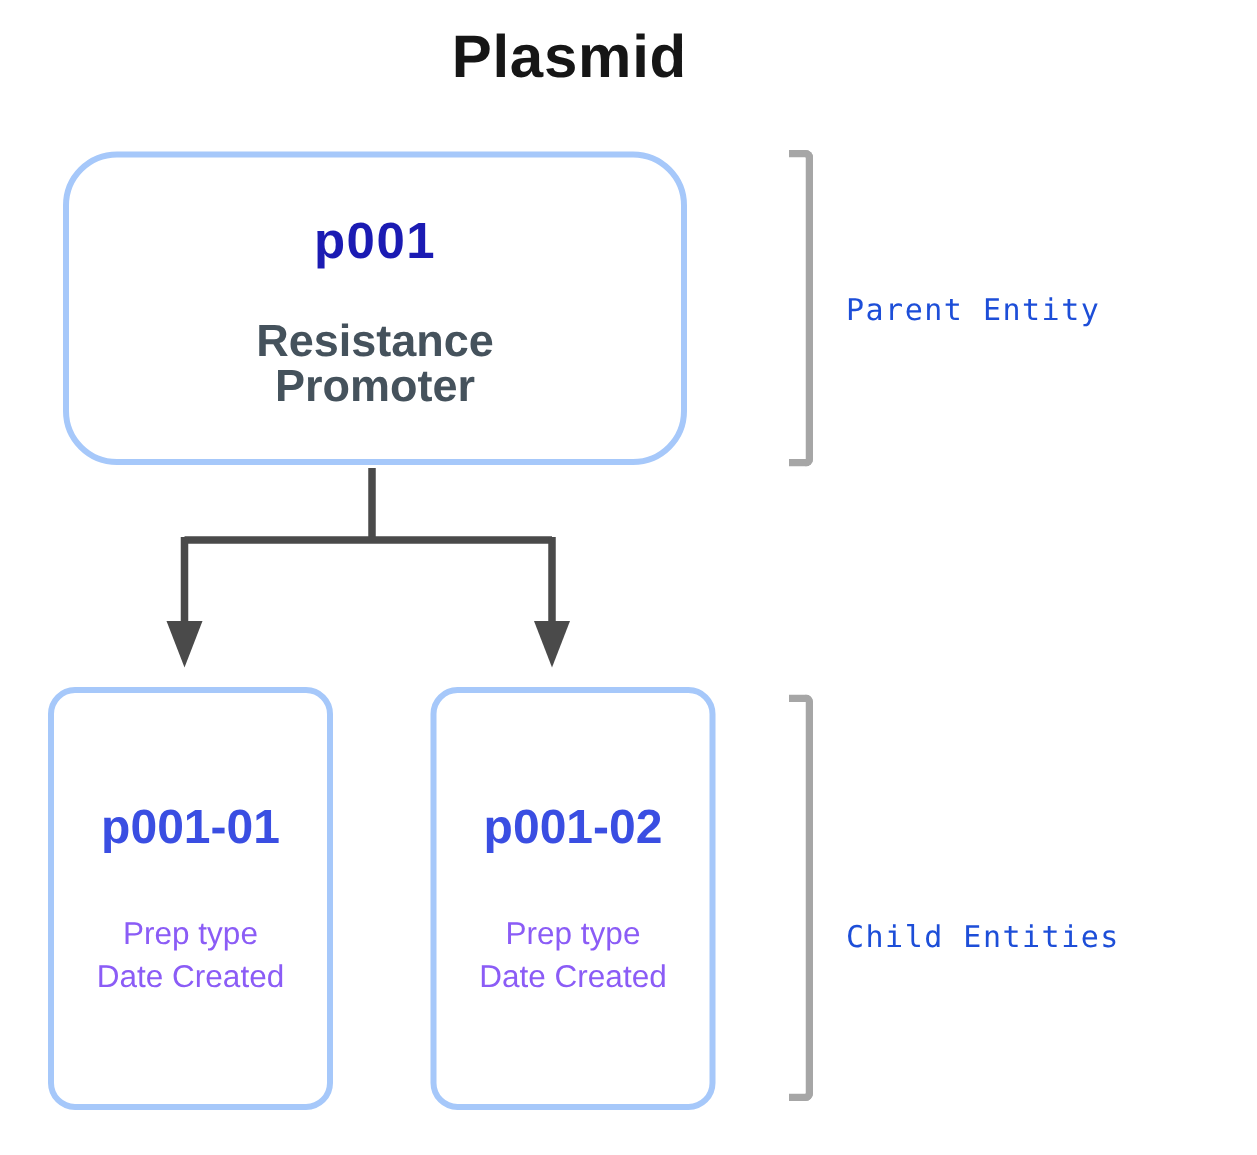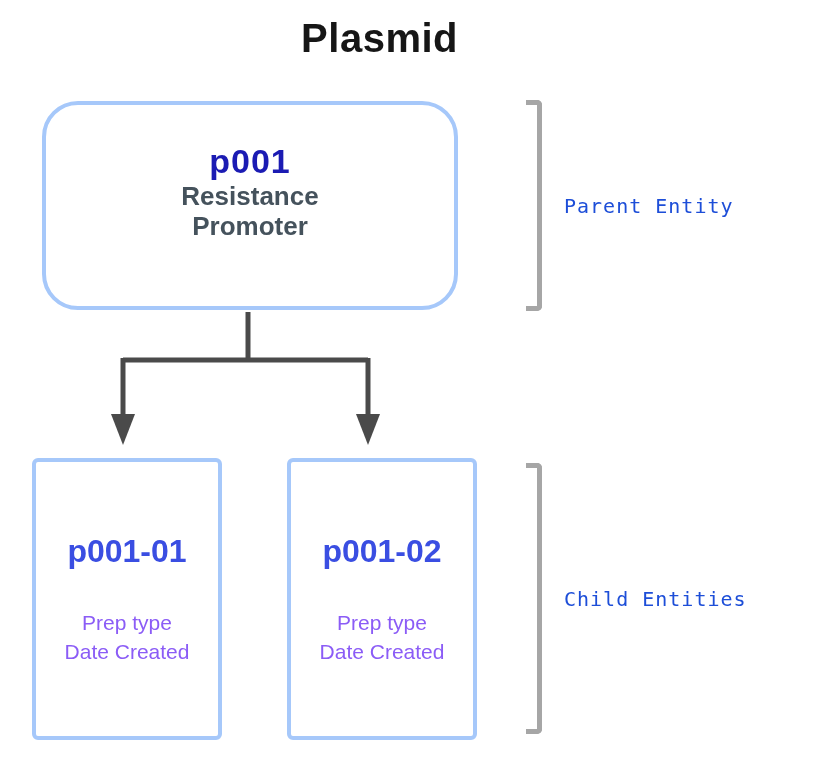--- a/index.html
+++ b/index.html
@@ -37,29 +37,30 @@
     text-align: center;
   }
   .entity-id { font-weight: 700; }
   .parent-id {
     font-size: 34px;
     line-height: 40px;
     color: #1b1bb3;
     letter-spacing: 1px;
   }
   .parent-attrs {
-    font-size: 26px;
+    margin-top: 32px;
+    font-size: 30px;
     line-height: 30px;
     font-weight: 700;
     color: #45525c;
   }
   .child-box {
     top: 458px;
     width: 190px; height: 282px;
-    border-radius: 6px;
+    border-radius: 18px;
     padding-top: 70px;
   }
   .child-1 { left: 32px; }
   .child-2 { left: 287px; }
   .child-id {
     font-size: 32px;
     line-height: 38px;
     color: #3a4ee2;
   }
   .child-attrs {
@@ -88,21 +89,21 @@
     position: absolute;
     display: flex;
     align-items: center;
     font-family: "DejaVu Sans Mono", "Liberation Mono", monospace;
     font-size: 20px;
     letter-spacing: 1px;
     color: #1d4ed8;
     white-space: nowrap;
   }
   .parent-label { left: 564px; top: 100px; height: 211px; }
-  .child-label  { left: 564px; top: 463px; height: 271px; }
+  .child-label  { left: 564px; top: 488px; height: 271px; }
 </style>
 </head>
 <body>
 
 <div class="canvas">
 
   <div class="title">Plasmid</div>
 
   <div class="entity-box parent-box">
     <div class="entity-id parent-id">p001</div>

